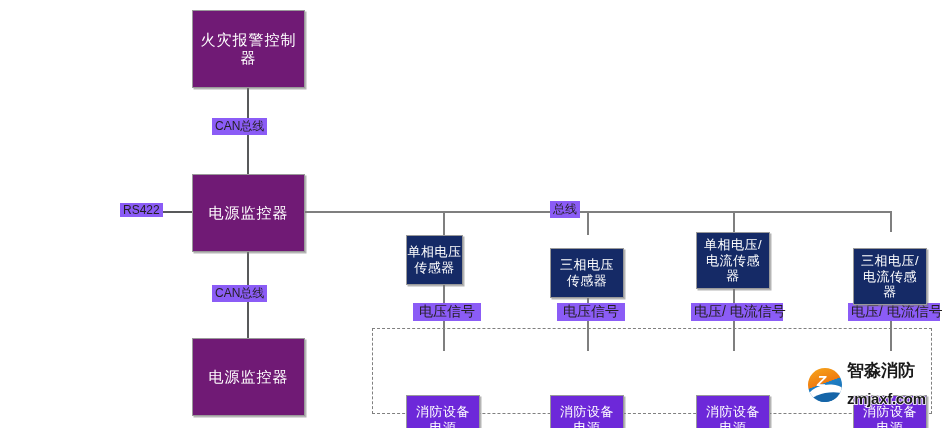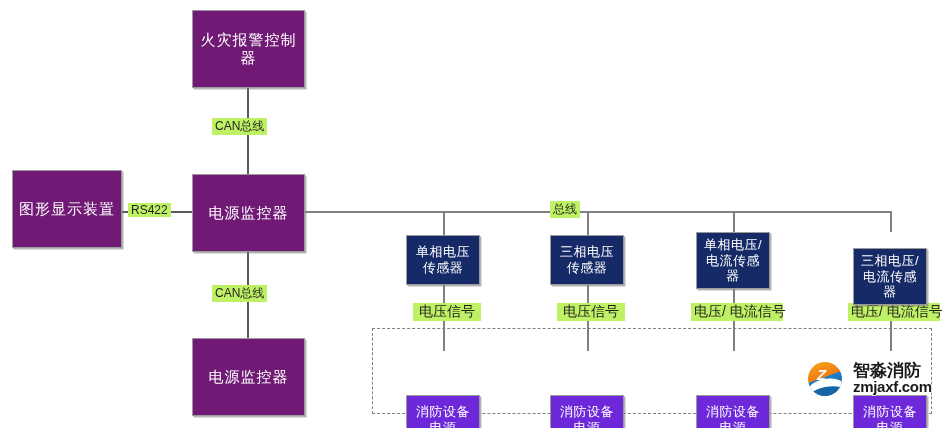--- a/index.html
+++ b/index.html
@@ -53,21 +53,21 @@
     z-index: 2;
   }
   .vline { width: 1.5px; }
   .hline { height: 1.5px; }
   .line.dark { background: #58595b; }
   
   .lbl {
     position: absolute;
     font-size: 12px;
     color: #231f20;
-    background: #bef264;
+    background: #8b5cf6;
     padding: 0 3px;
     white-space: nowrap;
     z-index: 4;
     text-align: center;
   }
   .lbl.small { font-size: 14px; }
   
   .dashed-group {
     position: absolute;
     box-sizing: border-box;
@@ -116,24 +116,25 @@
     position: absolute;
     left: 9px;
     top: 5px;
     color: #ffffff;
     font-size: 15px;
     font-weight: bold;
     font-style: italic;
     line-height: 1;
   }
   .wm-text {
-    margin-left: 11px;
+    margin-left: 5px;
     display: flex;
     flex-direction: column;
     justify-content: center;
+    gap: 12px;
   }
   .wm-cn {
     font-size: 17px;
     font-weight: bold;
     color: #ffffff;
     line-height: 1;
     letter-spacing: 0px;
     -webkit-text-stroke: 2.5px #ffffff;
     paint-order: stroke fill;
     color: #1a1a1a;
@@ -168,30 +169,29 @@
   <div class="line vline" style="left:733px; top:211px; height:21px;"></div>
   <div class="line vline" style="left:890px; top:211px; height:21px;"></div>
 
   <div class="line vline" style="left:443px; top:285px; height:66px;"></div>
   <div class="line vline" style="left:587px; top:285px; height:66px;"></div>
   <div class="line vline" style="left:733px; top:289px; height:62px;"></div>
   <div class="line vline" style="left:890px; top:289px; height:62px;"></div>
 
   <div class="box teal" style="left:192px; top:10px; width:113px; height:78px;">火灾报警控制器</div>
 
-  <div class="box teal" style="left:12px; top:170px; width:110px; height:78px;">图形显示装置</div>
 
   <div class="box teal" style="left:192px; top:174px; width:113px; height:78px;">电源监控器</div>
 
   <div class="box teal" style="left:192px; top:338px; width:113px; height:78px;">电源监控器</div>
 
-  <div class="box navy" style="left:406px; top:235px; width:74px; height:50px;">单相电压
+  <div class="box navy" style="left:406px; top:235px; width:57px; height:50px;">单相电压
 传感器</div>
 
-  <div class="box navy" style="left:550px; top:235px; width:74px; height:50px;">三相电压
+  <div class="box navy" style="left:550px; top:248px; width:74px; height:50px;">三相电压
 传感器</div>
 
   <div class="box navy" style="left:696px; top:232px; width:74px; height:57px;">单相电压/
 电流传感
 器</div>
 
   <div class="box navy" style="left:853px; top:248px; width:74px; height:57px;">三相电压/
 电流传感
 器</div>
 
@@ -204,21 +204,21 @@
   <div class="box red" style="left:696px; top:351px; width:74px; height:49px;">消防设备
 电源</div>
 
   <div class="box red" style="left:853px; top:351px; width:74px; height:49px;">消防设备
 电源</div>
 
   <div class="lbl" style="left:212px; top:118px;">CAN总线</div>
 
   <div class="lbl" style="left:212px; top:285px;">CAN总线</div>
 
-  <div class="lbl" style="left:128px; top:203px;">RS422</div>
+  <div class="lbl" style="left:120px; top:203px;">RS422</div>
 
   <div class="lbl" style="left:550px; top:201px;">总线</div>
 
   <div class="lbl small" style="left:413px; top:303px; width:62px;">电压信号</div>
 
   <div class="lbl small" style="left:557px; top:303px; width:62px;">电压信号</div>
 
   <div class="lbl small" style="left:691px; top:303px; width:86px;">电压/ 电流信号</div>
 
   <div class="lbl small" style="left:848px; top:303px; width:86px;">电压/ 电流信号</div>

